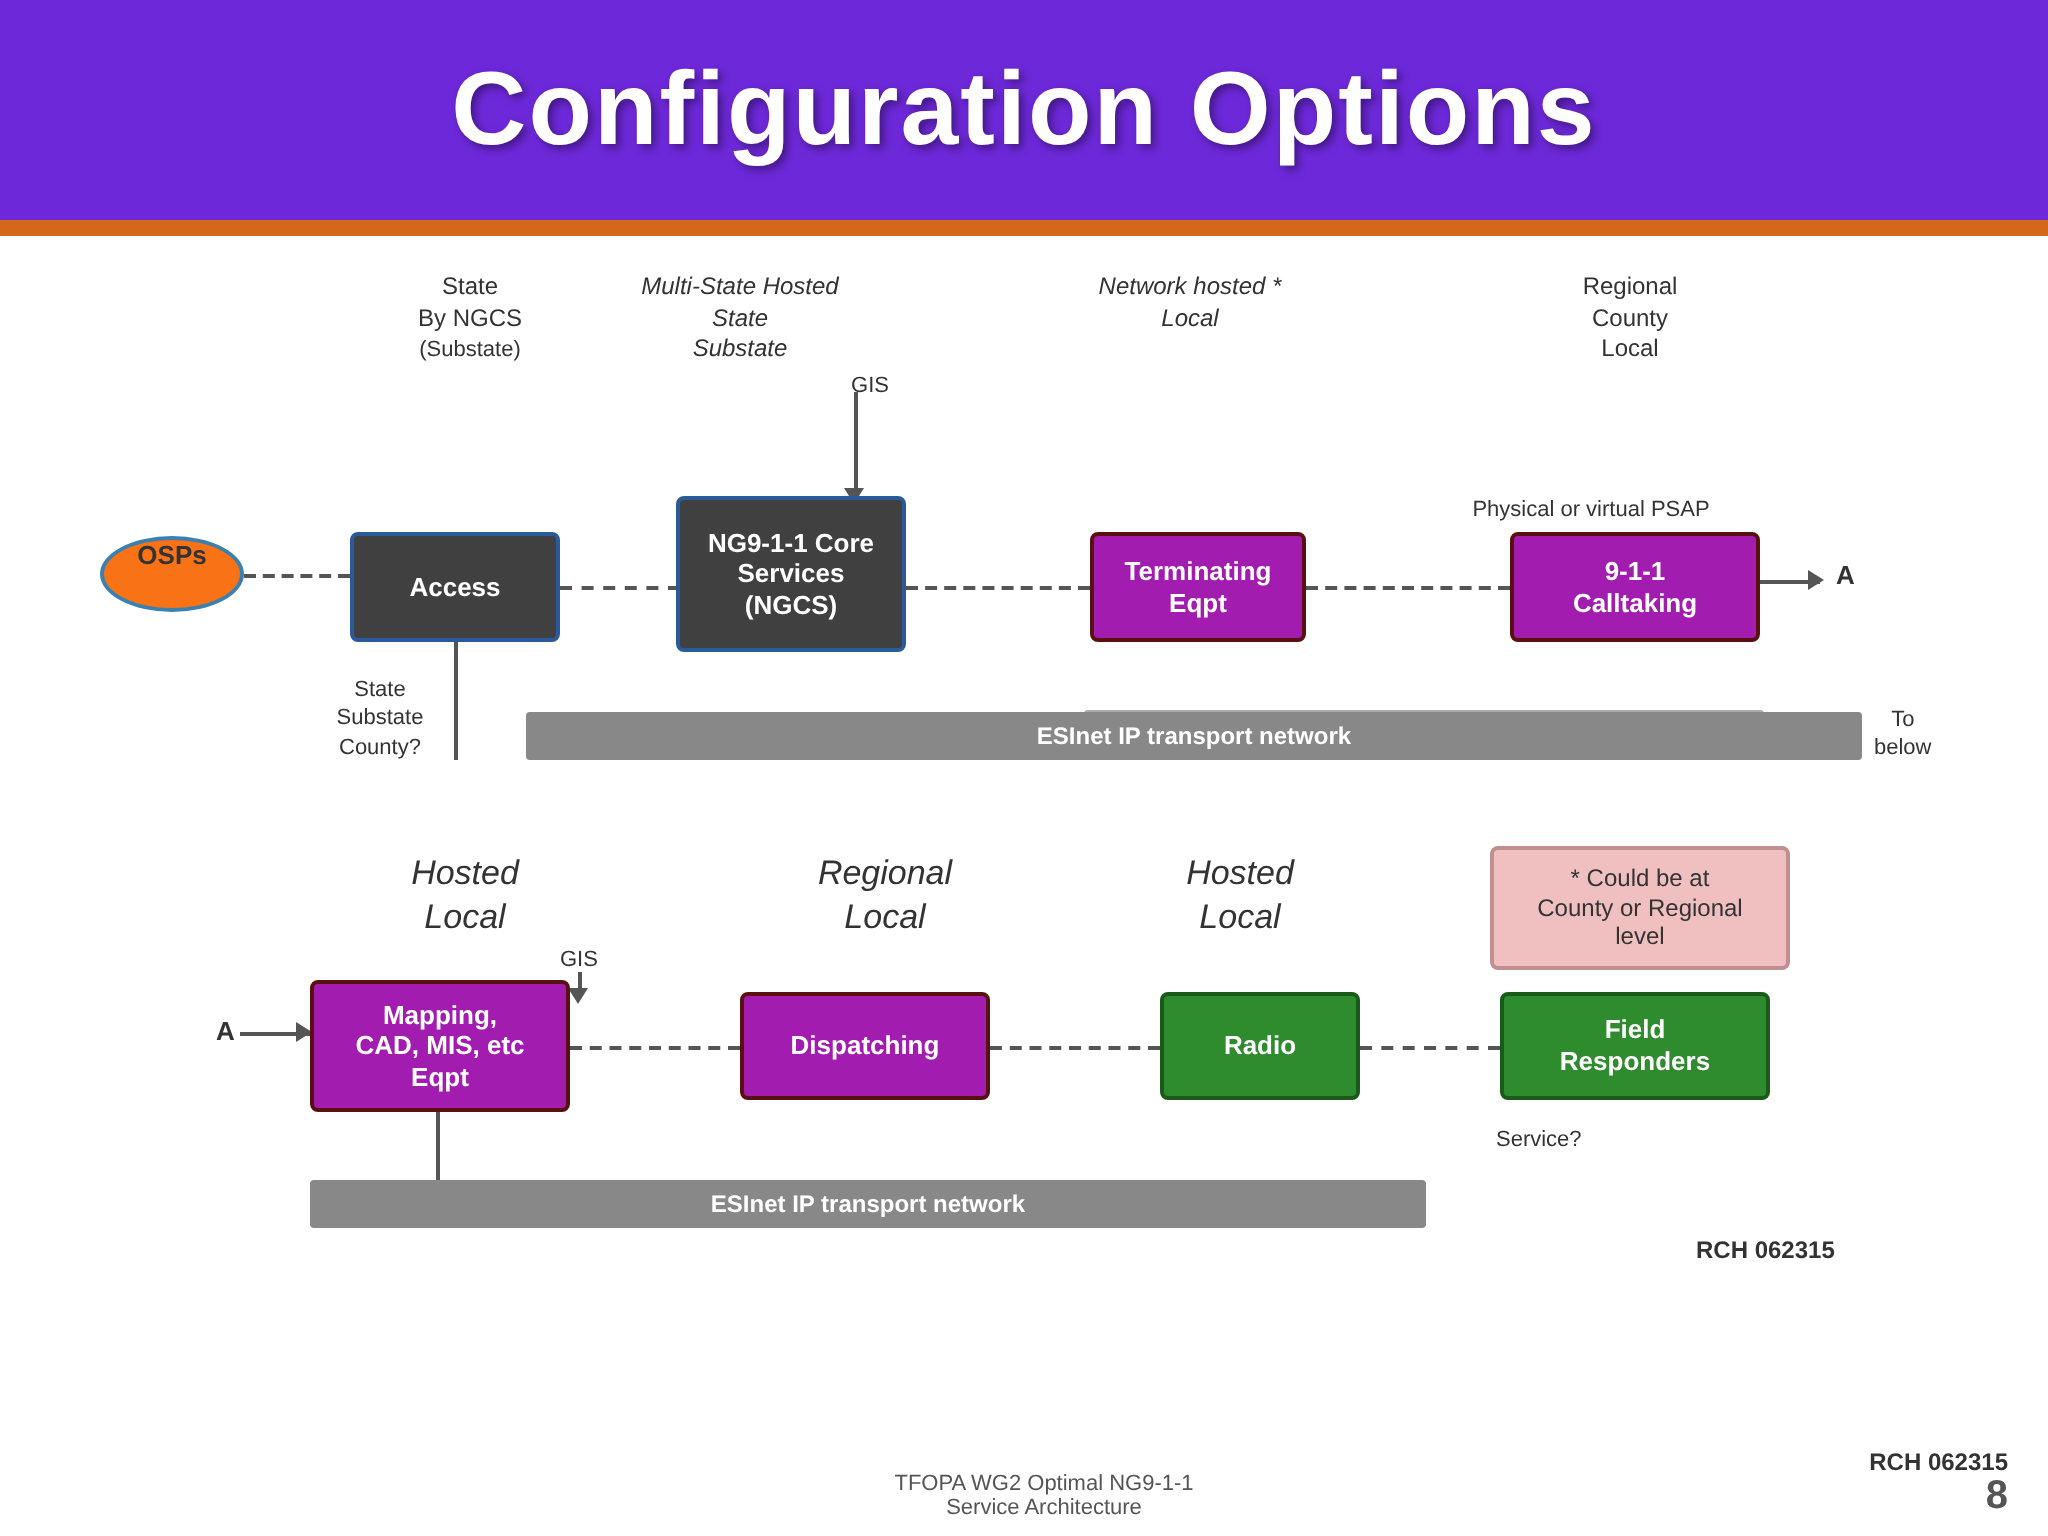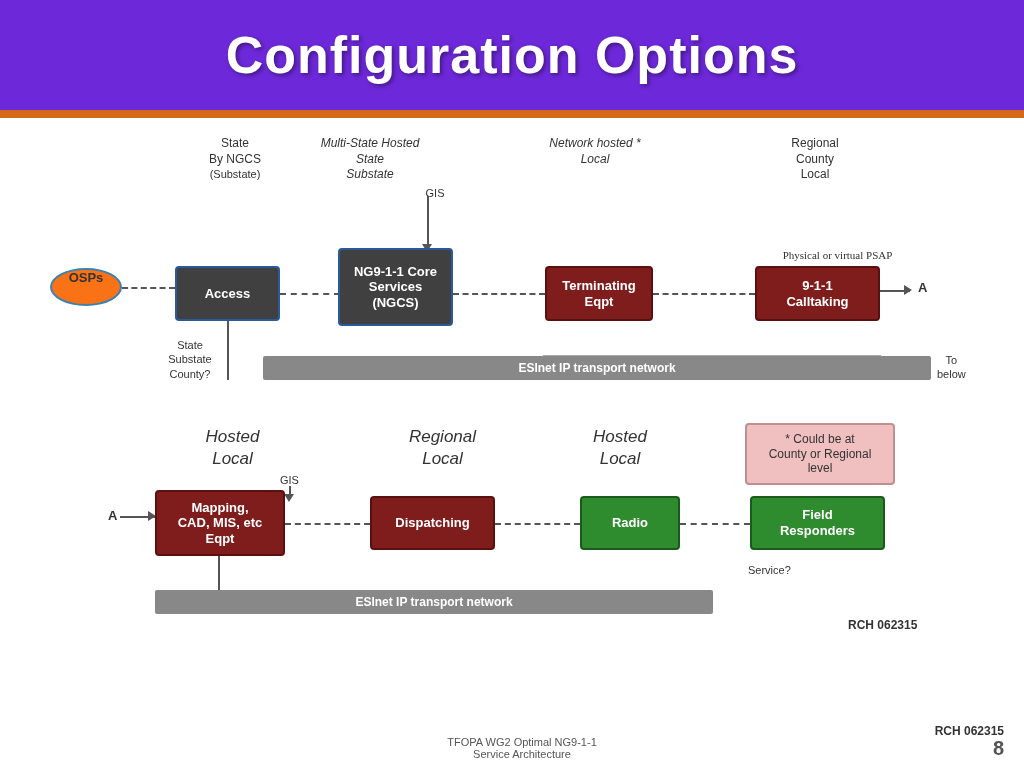--- a/index.html
+++ b/index.html
@@ -56,21 +56,21 @@
       font-weight: bold;
       line-height: 1.2;
     }
 
     .box-blue {
       background: #404040;
       color: white;
       border: 2px solid #2a5a9c;
     }
     .box-dark-red {
-      background: #7f1d1d;
+      background: #a21caf;
       color: white;
       border: 2px solid #5a1010;
     }
     .box-green {
       background: #2e8b2e;
       color: white;
       border: 2px solid #1a5a1a;
     }
     .box-pink {
       background: #f0c0c0;
@@ -199,21 +199,21 @@
   </div>
 
   <div class="dashed-line" style="left:453px;top:175px;width:92px;"></div>
 
   <div class="box box-dark-red" style="left:545px;top:148px;width:108px;height:55px;">
     <span>Terminating<br>Eqpt</span>
   </div>
 
   <div class="dashed-line" style="left:653px;top:175px;width:102px;"></div>
 
-  <div class="label label-small" style="left:760px;top:130px;width:155px;font-family:Liberation Serif, serif;">Physical or  virtual PSAP</div>
+  <div class="label label-small" style="left:718px;top:130px;width:155px;">Physical or  virtual PSAP</div>
 
   <div class="box box-dark-red" style="left:755px;top:148px;width:125px;height:55px;">
     <span>9-1-1<br>Calltaking</span>
   </div>
 
   <div style="position:absolute;left:880px;top:172px;width:30px;height:2px;background:#555;"></div>
   <div style="position:absolute;left:904px;top:167px;border:5px solid transparent;border-left:8px solid #555;"></div>
   <div class="arrow-label" style="left:918px;top:162px;">A</div>
 
   <div class="transport-bar wan-bar" style="left:542px;top:212px;width:340px;height:22px;">

